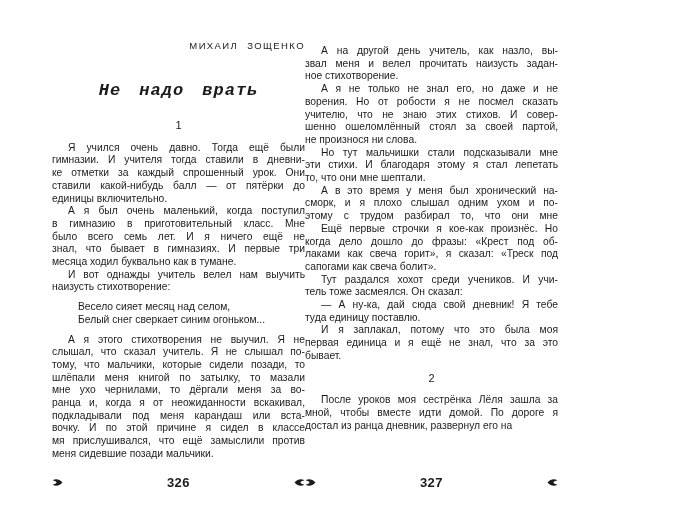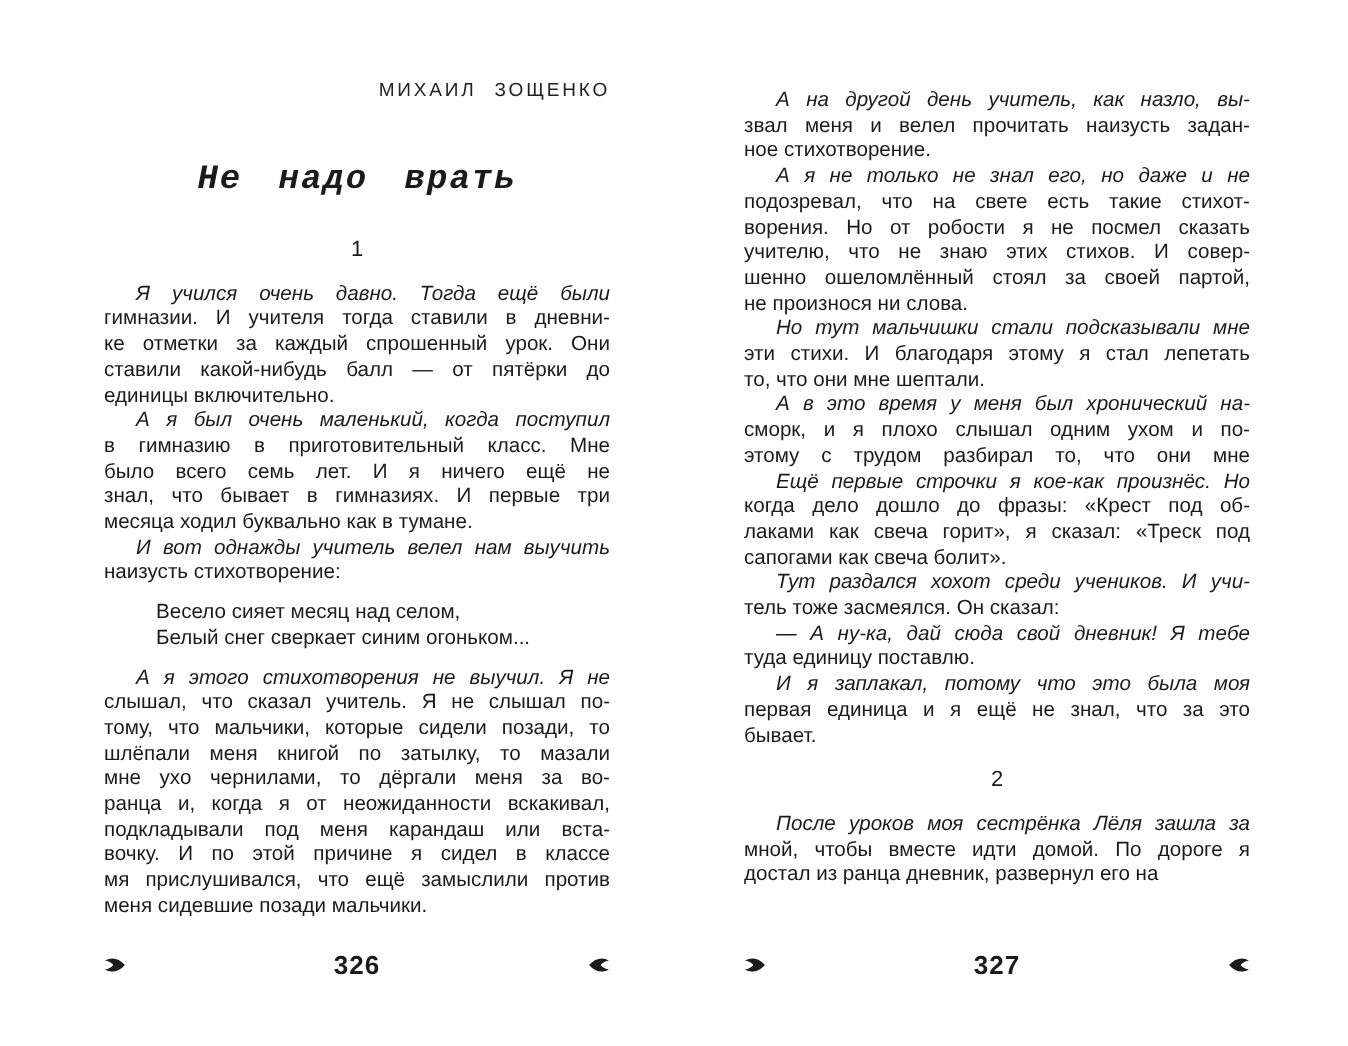--- a/index.html
+++ b/index.html
@@ -7,21 +7,20 @@
   body {
     background: #ffffff;
     color: #1b1b1b;
     font-family: "Liberation Sans", sans-serif;
     overflow: hidden;
   }
   .spread {
     display: flex;
     height: 100%;
     padding: 40px 49px 0 52px;
-    gap: 67px;
   }
   .page {
     width: 253px;
     height: 450px;
     display: flex;
     flex-direction: column;
   }
   .page.right { padding-top: 5px; }
   .author {
     font-size: 9.5px;
@@ -41,21 +40,21 @@
     word-spacing: 7px;
   }
   .content { margin-top: 10px; font-size: 10.3px; line-height: 12.7px; }
   .page.right .content { margin-top: 0; }
   .section {
     text-align: center;
     font-size: 11px;
     margin: 9px 0 10px 0;
   }
   .para .line { text-align: justify; text-align-last: justify; }
-  .para .line.first { text-indent: 16px; font-style: italic; }
+  .para .line.first { text-indent: 16px; }
   .para .line.last { text-align-last: left; }
   .verse { margin: 7px 0 7px 26px; }
   .verse .line { text-align: left; }
   .footer {
     margin-top: auto;
     display: flex;
     align-items: center;
     justify-content: space-between;
     gap: 4px;
     font-weight: bold;
@@ -124,21 +123,20 @@
 
   <div class="page right">
     <div class="content">
         <div class="para">
           <div class="line first">А на другой день учитель, как назло, вы-</div>
           <div class="line">звал меня и велел прочитать наизусть задан-</div>
           <div class="line last">ное стихотворение.</div>
         </div>
         <div class="para">
           <div class="line first">А я не только не знал его, но даже и не</div>
-          <div class="line">подозревал, что на свете есть такие стихот-</div>
           <div class="line">ворения. Но от робости я не посмел сказать</div>
           <div class="line">учителю, что не знаю этих стихов. И совер-</div>
           <div class="line">шенно ошеломлённый стоял за своей партой,</div>
           <div class="line last">не произнося ни слова.</div>
         </div>
         <div class="para">
           <div class="line first">Но тут мальчишки стали подсказывали мне</div>
           <div class="line">эти стихи. И благодаря этому я стал лепетать</div>
           <div class="line last">то, что они мне шептали.</div>
         </div>

